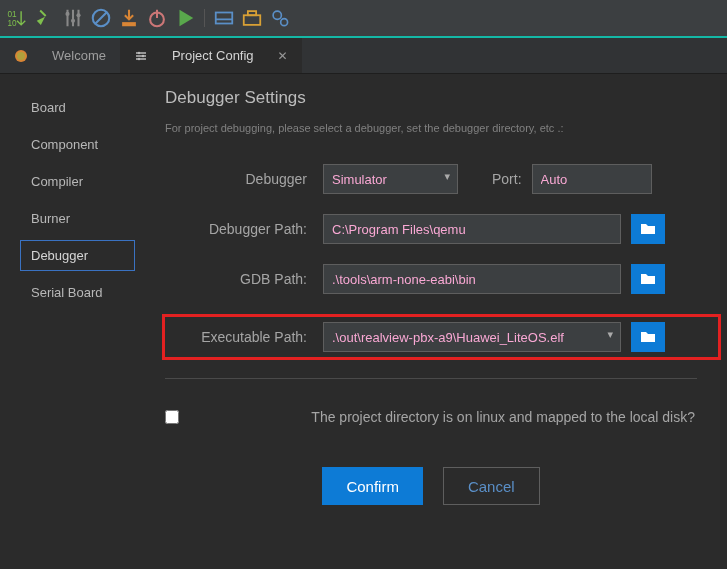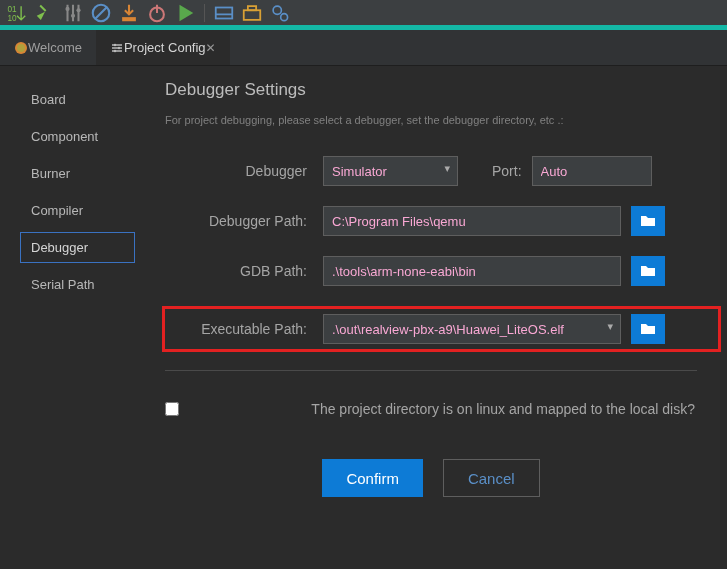--- a/index.html
+++ b/index.html
@@ -6,27 +6,27 @@
     body {
       font-family: -apple-system, BlinkMacSystemFont, "Segoe UI", Arial, sans-serif;
       background: #2b2b2b;
       color: #c7c7c7;
       font-size: 13px;
       width: 727px;
       height: 569px;
       overflow: hidden;
     }
     .toolbar {
-      height: 30px;
+      height: 38px;
       background: #3c3f41;
       display: flex;
       align-items: center;
       padding: 0 6px;
       gap: 6px;
-      border-bottom: 5px solid #14b8a6;
+      border-bottom: 2px solid #14b8a6;
     }
     .toolbar .tb-icon {
       display: inline-flex;
       align-items: center;
       justify-content: center;
       width: 22px;
       height: 22px;
     }
     .toolbar .divider {
       width: 1px;
@@ -38,21 +38,21 @@
       height: 36px;
       background: #313335;
       display: flex;
       align-items: stretch;
       border-bottom: 1px solid #1e1e1e;
     }
     .tab {
       display: flex;
       align-items: center;
       padding: 0 14px;
-      gap: 0;
+      gap: 24px;
       color: #9e9e9e;
       cursor: pointer;
     }
     .tab.active {
       background: #2b2b2b;
       color: #d4d4d4;
     }
     .tab .tab-icon {
       display: inline-flex;
       width: 14px;
@@ -300,24 +300,24 @@
     </span>
     <span>Project Config</span>
     <span class="close">✕</span>
   </div>
 </div>
 
 <div class="content">
   <div class="sidebar">
     <div class="sidebar-item"><span>Board</span></div>
     <div class="sidebar-item"><span>Component</span></div>
+    <div class="sidebar-item"><span>Compiler</span></div>
     <div class="sidebar-item"><span>Burner</span></div>
-    <div class="sidebar-item"><span>Compiler</span></div>
     <div class="sidebar-item selected"><span>Debugger</span></div>
-    <div class="sidebar-item"><span>Serial Path</span></div>
+    <div class="sidebar-item"><span>Serial Board</span></div>
   </div>
 
   <div class="main">
     <h2 class="title">Debugger Settings</h2>
     <div class="subtitle">For project debugging, please select a debugger, set the debugger directory, etc .:</div>
 
     <div class="form-row">
       <div class="form-label">Debugger</div>
       <div class="controls">
         <span class="select-wrap">

